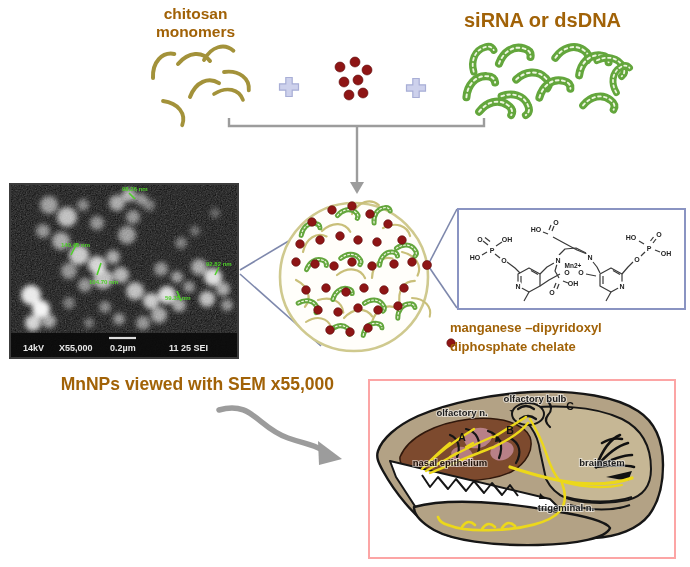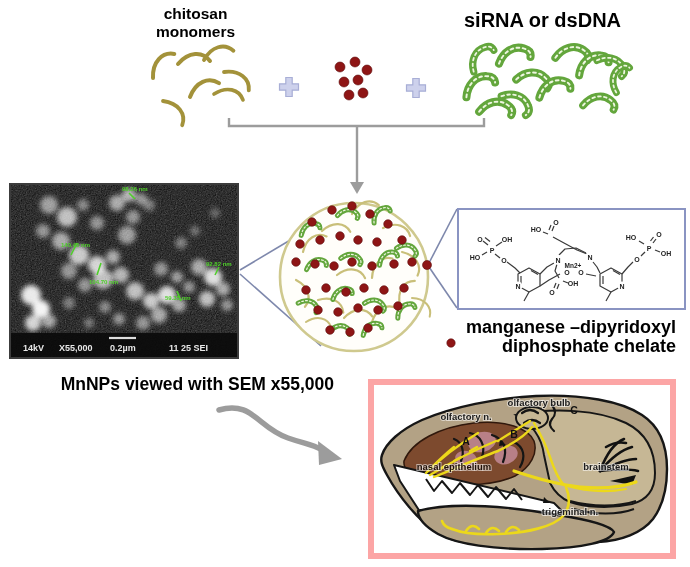--- a/index.html
+++ b/index.html
@@ -1,21 +1,21 @@
 <!DOCTYPE html>
 <html style="--chitosan: #a3923a; --manganese_dot: #8e1515; --sirna_green: #63a63c; --sirna_dash: #eef6e0; --plus_fill: #cdd1ec; --plus_stroke: #a8aed6; --arrow_gray: #9c9c9c; --callout_blue: #7e88ac; --chem_border: #8a94c2; --circle_outline: #cfc98e; --circle_squiggle: #c9bf79; --sem_green: #4fcf2a; --rat_head_tan: #b3a285; --rat_brain_tan: #c6b795; --nasal_brown: #7d4a2e; --nasal_pink: #c28a96; --nerve_yellow: #ecd81a;"><head>
 <meta charset="utf-8">
 <style>
   html,body{margin:0;padding:0;background:#ffffff;}
   .canvas{position:relative;width:690px;height:567px;background:#fff;overflow:hidden;
-          font-family:"Liberation Sans",sans-serif;color:#000000;}
+          font-family:"Liberation Sans",sans-serif;color:#a16207;}
   .lbl{position:absolute;text-align:center;font-weight:700;font-size:15.5px;line-height:17.5px;}
   .lbl-sirna{font-size:20px;}
   .caption{position:absolute;font-weight:700;}
-  .chem-caption{left:450px;top:318px;width:226px;text-align:right;font-size:18px;line-height:19px;}
+  .chem-caption{left:450px;top:318px;width:226px;text-align:left;font-size:13px;line-height:19px;}
   .mnnps-caption{left:4px;top:374px;width:330px;text-align:right;font-size:17.5px;}
   svg{display:block;}
   .overlay{position:absolute;left:0;top:0;}
   svg text{font-family:"Liberation Sans",sans-serif;}
   
   .bracket{stroke:var(--arrow_gray);stroke-width:2.4;fill:none;}
   .arrowhead{fill:var(--arrow_gray);}
   .callout{stroke:var(--callout_blue);stroke-width:1.6;fill:none;}
   .curved-arrow{stroke:var(--arrow_gray);stroke-width:5.5;fill:none;stroke-linecap:round;}
   
@@ -33,21 +33,21 @@
   .sem-bar-text{fill:#e8e8e8;font-size:9px;font-weight:700;}
   
   .chem-box{position:absolute;left:457px;top:208px;width:229px;height:102px;background:#fff;
             border:2px solid var(--chem_border);box-sizing:border-box;}
   .bond{stroke:#3a3a3a;stroke-width:1.2;fill:none;stroke-linejoin:round;}
   .atom{fill:#222;font-size:7px;font-weight:700;text-anchor:middle;}
   .atom-bg{fill:#fff;}
   .mn-label{fill:#222;font-size:6.5px;font-weight:700;text-anchor:middle;}
   
   .rat-box{position:absolute;left:368px;top:379px;width:308px;height:180px;background:#fff;
-           border:6px solid #fca5a5;box-sizing:border-box;}
+           border:2px solid #fca5a5;box-sizing:border-box;}
   .rat-outline{stroke:#161616;stroke-width:2.4;stroke-linejoin:round;}
   .rat-label{fill:#1c1c1c;font-size:9.5px;font-weight:700;text-anchor:middle;
              paint-order:stroke;stroke:rgba(255,255,255,0.55);stroke-width:2px;}
   .rat-letter{fill:#111;font-size:10.5px;font-weight:700;text-anchor:middle;}
   .nerve{stroke:var(--nerve_yellow);fill:none;stroke-linecap:round;}
   .turbinate{stroke:#151515;stroke-width:2.2;fill:none;stroke-linecap:round;}
   .cereb{stroke:#111;stroke-width:2.6;fill:none;stroke-linecap:round;}
 </style>
 </head>
 <body>

